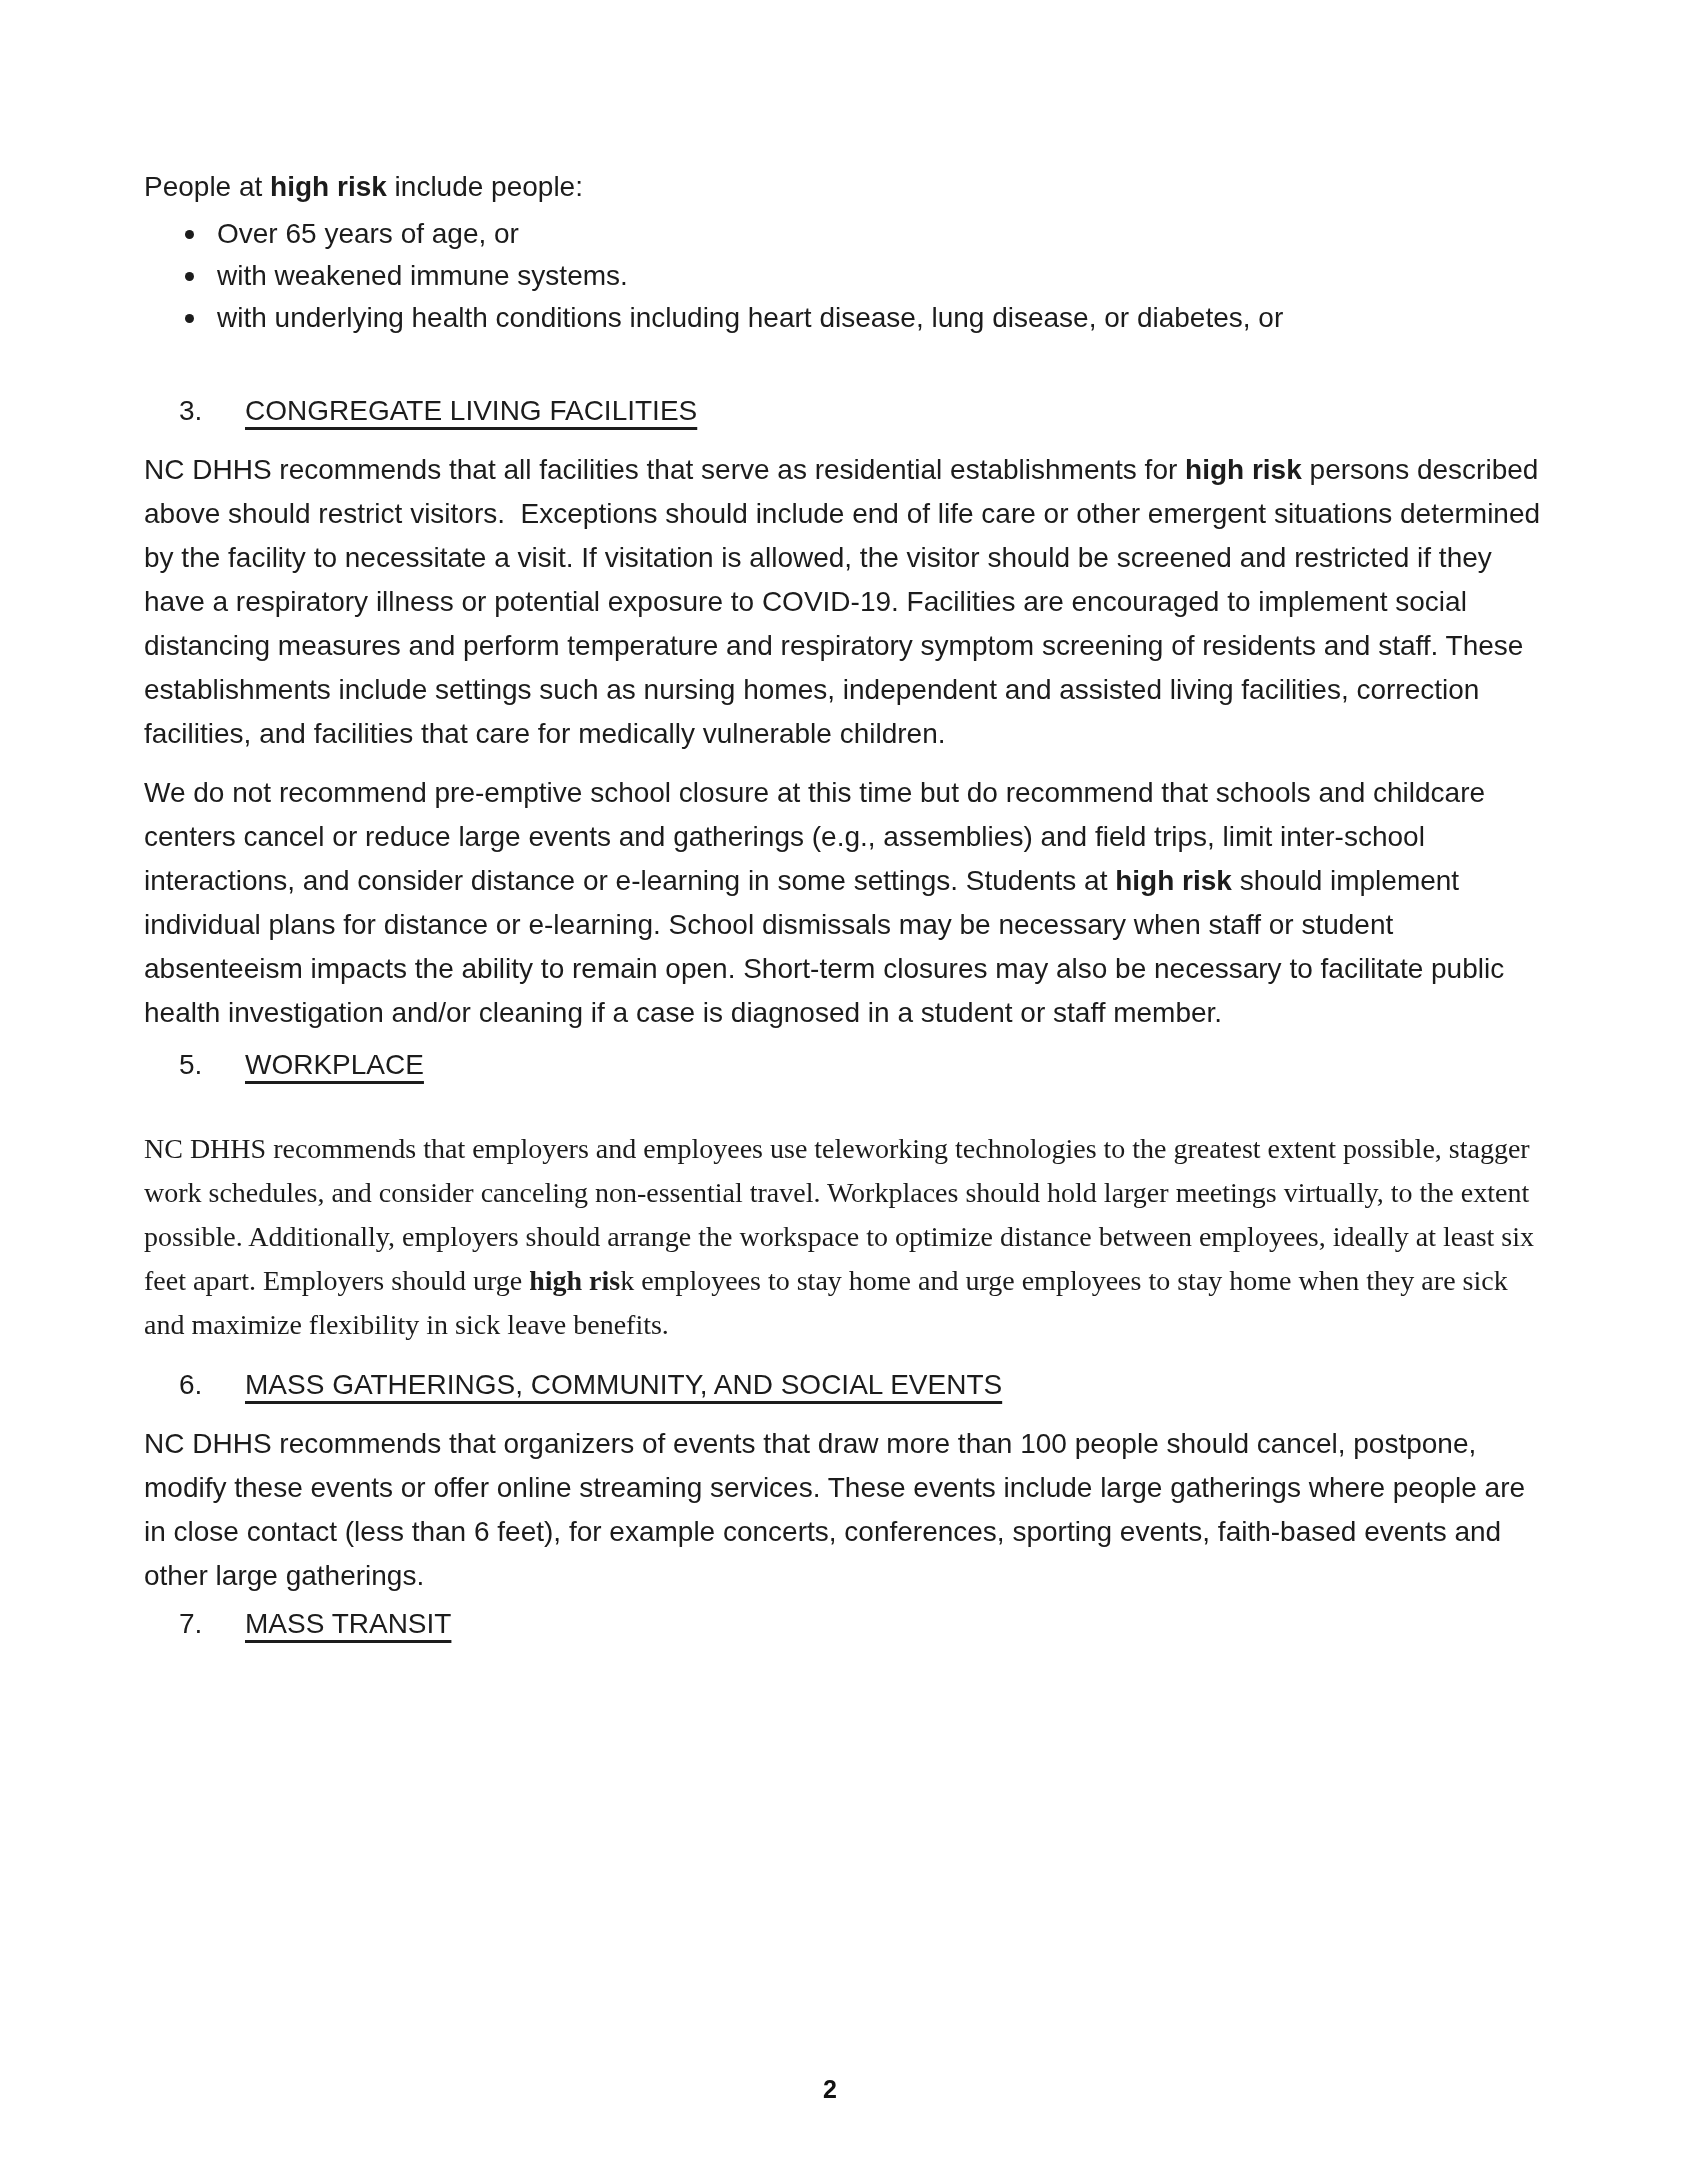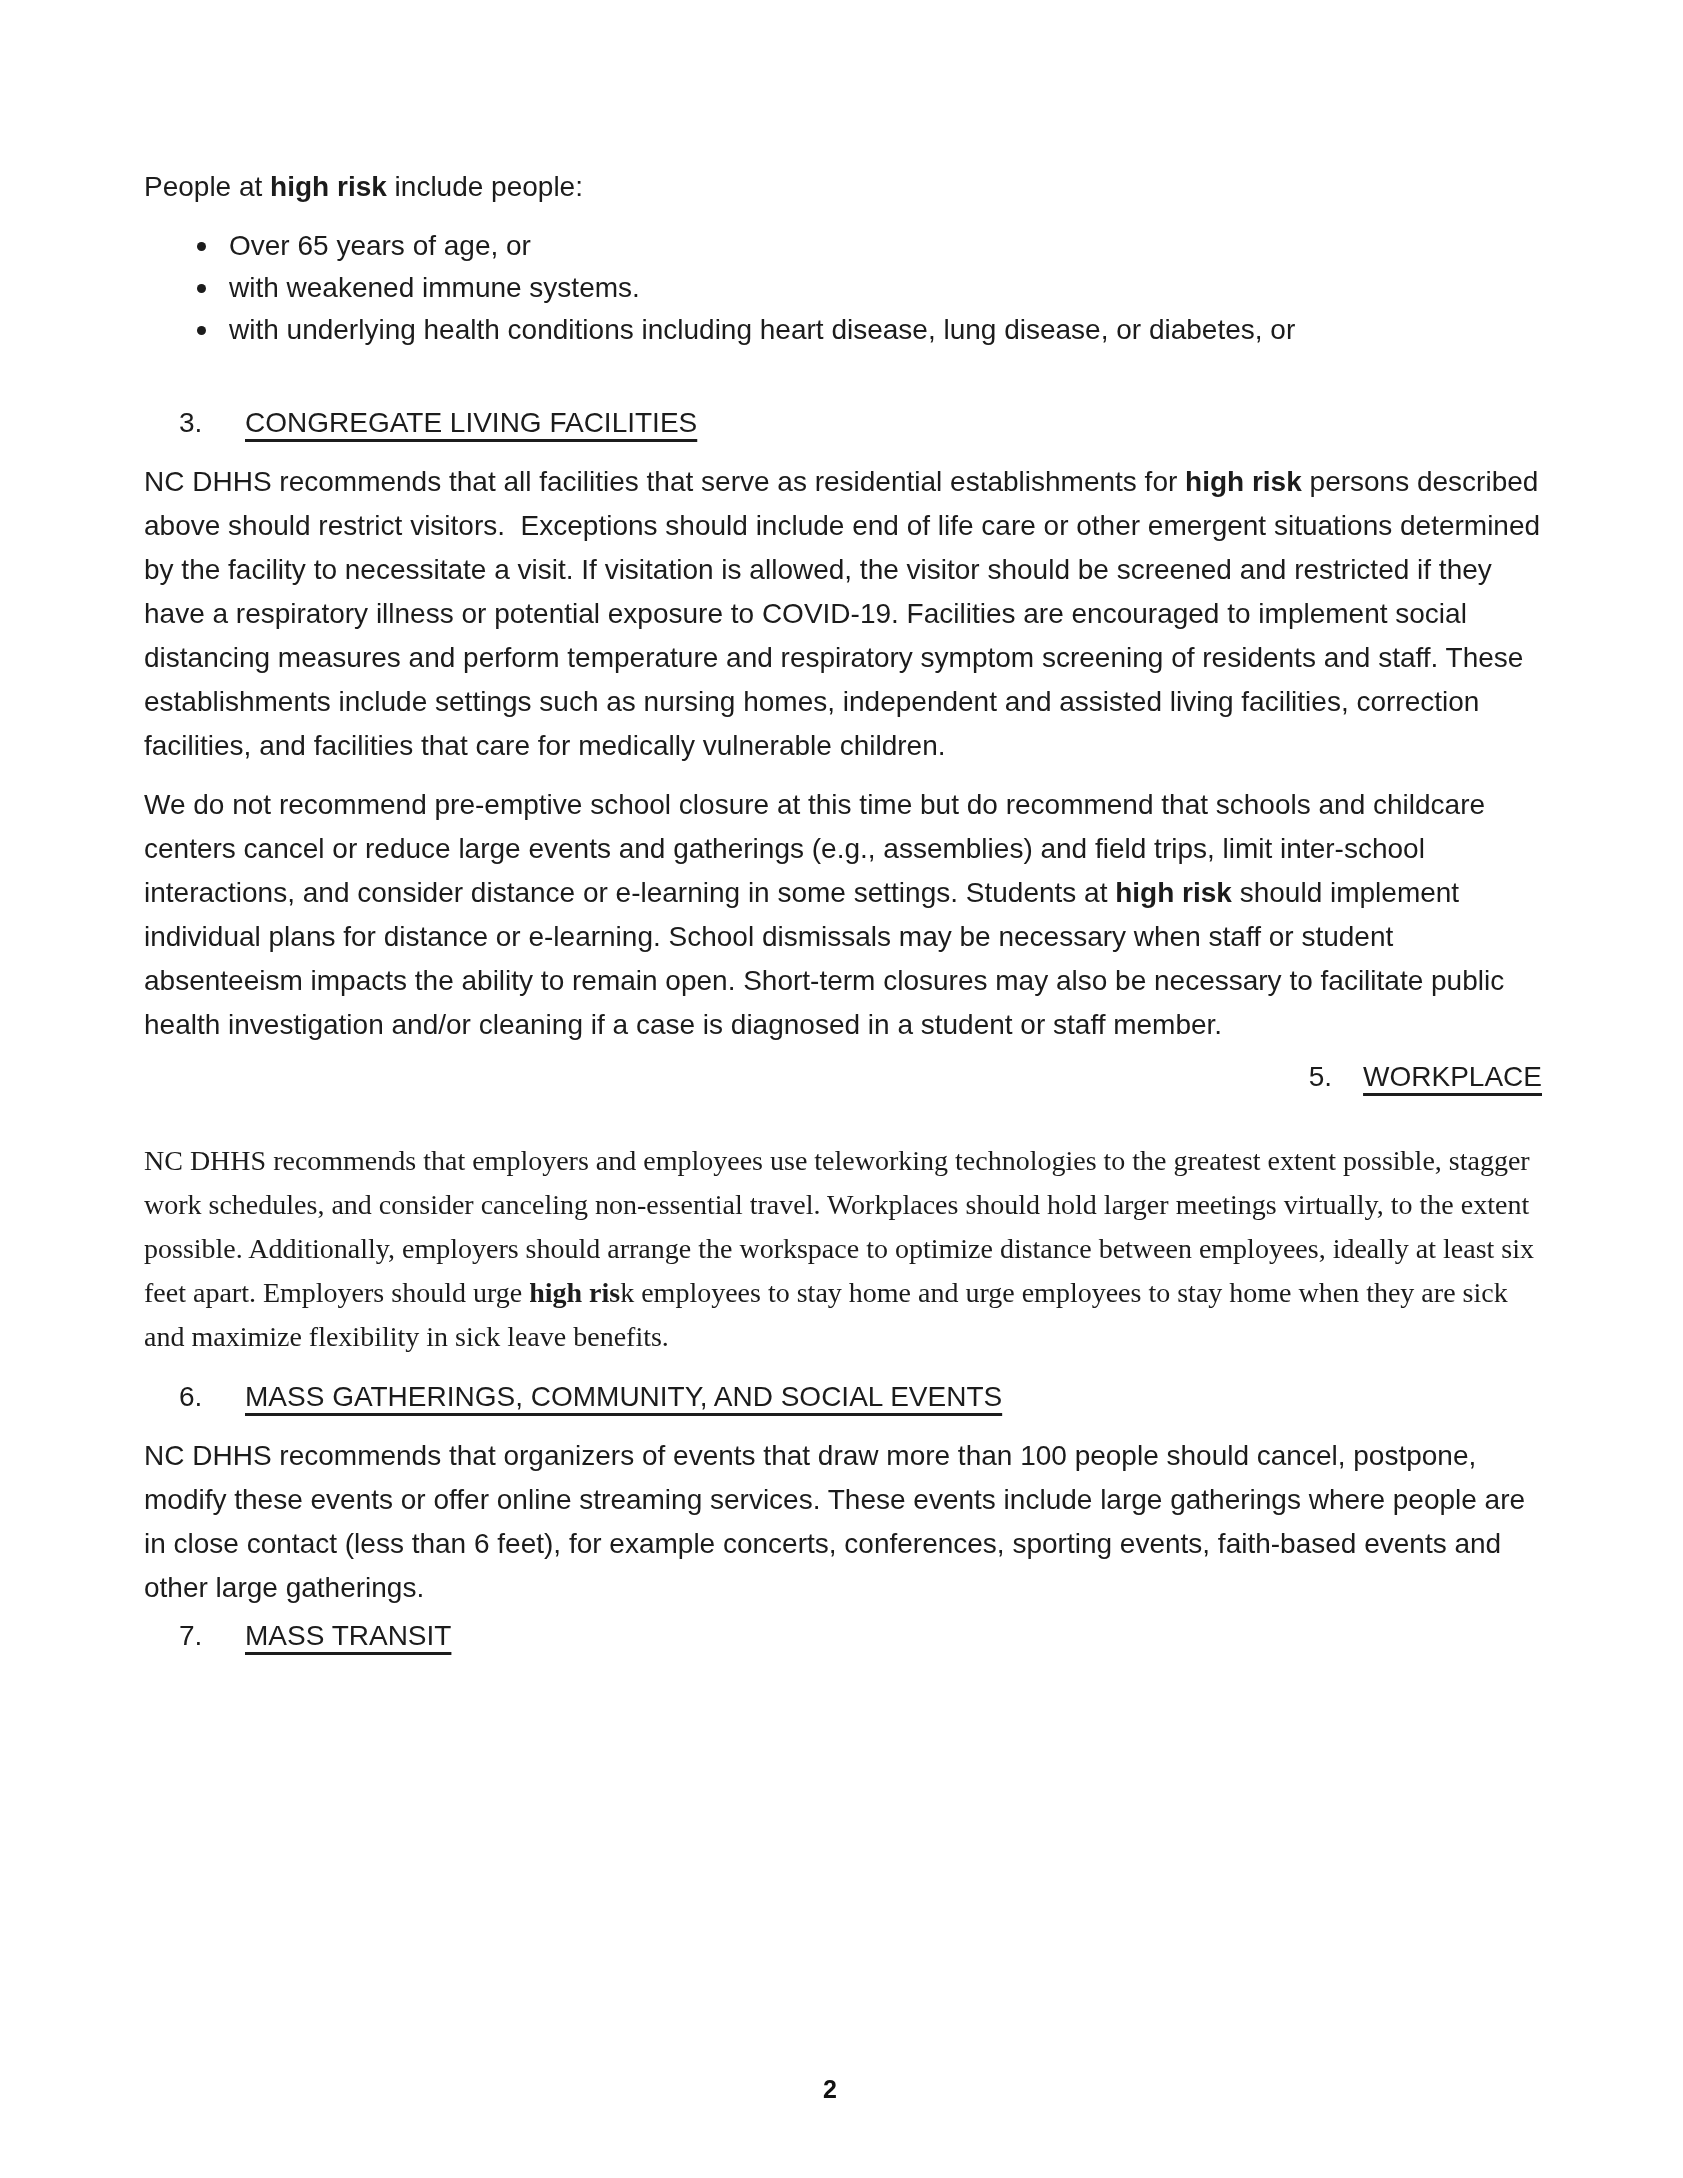--- a/index.html
+++ b/index.html
@@ -14,21 +14,21 @@
   }
   .content{
     position:absolute;
     left:144px;
     top:165px;
     width:1398px;
     font-size:28px;
     line-height:44px;
   }
   .lead{margin:0;}
-  .bullet-list{list-style:none;margin:16px;padding:0;}
+  .bullet-list{list-style:none;margin:4px;padding:0;}
   .bullet-list li{
     position:relative;
     padding-left:69px;
     line-height:42px;
   }
   .bullet-list li .dot{
     position:absolute;
     left:37px;
     top:17px;
     width:9px;
@@ -49,21 +49,21 @@
     text-decoration:underline;
     text-decoration-thickness:2.5px;
     text-underline-offset:7px;
     margin-left:31px;
   }
   .section .para{
     margin:15px 0 0 0;
     white-space:pre-wrap;
   }
   .sec-0 .heading{margin-top:50px;}
-  .sec-2 .heading{margin-top:8px;text-align:right;}
+  .sec-2 .heading{margin-top:8px;}
   .sec-2 .para{margin-top:40px;font-family:Liberation Serif, serif;}
   .sec-3 .heading{margin-top:16px;}
   .page-number{
     position:absolute;
     left:0;
     right:0;
     top:2075px;
     text-align:center;
     font-weight:bold;
     font-size:25px;

